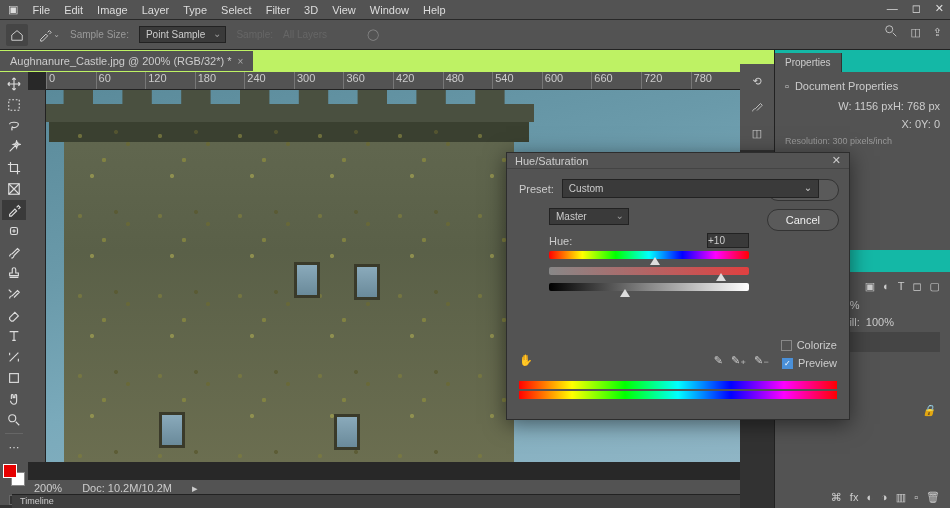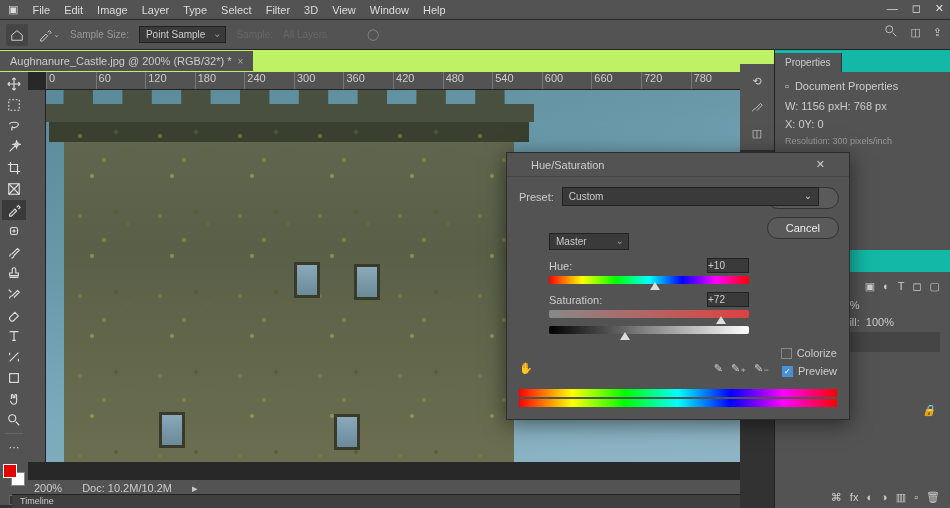--- a/index.html
+++ b/index.html
@@ -38,26 +38,26 @@
 .w1{left:230px;top:150px}.w2{left:290px;top:152px}.w3{left:95px;top:300px}.w4{left:270px;top:302px}
 .statusbar{position:absolute;left:28px;bottom:12px;right:210px;height:16px;background:#535353;display:flex;align-items:center;padding:0 6px;gap:20px;font-size:10px;color:#aaa}
 .timeline{position:absolute;left:12px;bottom:0;right:210px;height:14px;background:#3f3f3f;padding:1px 8px;font-size:9px;border-top:1px solid #222}
 .rightcol{position:absolute;right:176px;top:50px;width:34px;background:#535353;display:flex;flex-direction:column;align-items:center;gap:4px;padding:6px 0}
 .rightcol div{width:26px;height:22px;display:flex;align-items:center;justify-content:center}
 .panels{position:absolute;right:0;top:50px;width:176px;bottom:0;background:#535353;border-left:1px solid #222}
 .panel-tabs{height:22px;background:#14b8a6;display:flex;align-items:end}
 .panel-tab{padding:4px 10px;background:#535353;font-size:10px;border-right:1px solid #333}
 .panel-tab.dim{background:#424242;color:#888}
 .panel-body{padding:8px 10px;font-size:10px}
-.prop-row{display:flex;justify-content:flex-start;margin:6px 0}
+.prop-row{display:flex;justify-content:flex-end;margin:6px 0}
 .dialog{position:absolute;left:506px;top:152px;width:344px;height:268px;background:#535353;border:1px solid #2d2d2d;box-shadow:0 4px 20px rgba(0,0,0,0.5)}
-.dlg-title{height:24px;background:#535353;display:flex;align-items:center;padding:0 24px;justify-content:space-between;border-bottom:1px solid #444}
+.dlg-title{height:16px;background:#535353;display:flex;align-items:center;padding:0 8px;justify-content:space-between;border-bottom:1px solid #444}
 .dlg-close{color:#ccc;cursor:default}
 .dlg-body{padding:10px 12px;position:relative;height:calc(100% - 24px)}
-.dlg-row{display:flex;align-items:center;gap:8px;margin-bottom:27px}
+.dlg-row{display:flex;align-items:center;gap:8px;margin-bottom:10px}
 .preset-dd{flex:1;background:#3a3a3a;border:1px solid #222;padding:3px 6px;position:relative;font-size:10px}
 .preset-dd::after{content:"⌄";position:absolute;right:6px;top:2px}
 .gear{color:#aaa}
 .btn{background:#5a5a5a;border:1px solid #333;border-radius:12px;padding:4px 18px;font-size:11px;color:#eee;text-align:center;min-width:56px}
 .btn-col{position:absolute;right:10px;top:10px;display:flex;flex-direction:column;gap:8px}
 .slider-area{margin-left:30px;width:200px}
 .slider-group{margin:8px 0}
 .slider-head{display:flex;justify-content:space-between;align-items:center;margin-bottom:3px}
 .sval{width:42px;background:#3a3a3a;border:1px solid #222;text-align:left;padding:1px 0;font-size:10px}
 .track{height:8px;position:relative;border-radius:2px}
@@ -359,24 +359,20 @@
       <div class="slider-group">
         <div class="slider-head">
             <span>Hue:</span>
             <div class="sval">+10</div>
           </div>
         <div class="track hue-track">
             <div class="thumb" style="left:53%"></div>
           </div>
       </div>
       <div class="slider-group">
-        <div class="slider-head">
-            <span>Saturation:</span>
-            <div class="sval">+72</div>
-          </div>
         <div class="track sat-track">
             <div class="thumb" style="left:86%"></div>
           </div>
       </div>
       <div class="slider-group">
         <div class="track light-track">
             <div class="thumb" style="left:38%"></div>
           </div>
       </div>
     </div>

